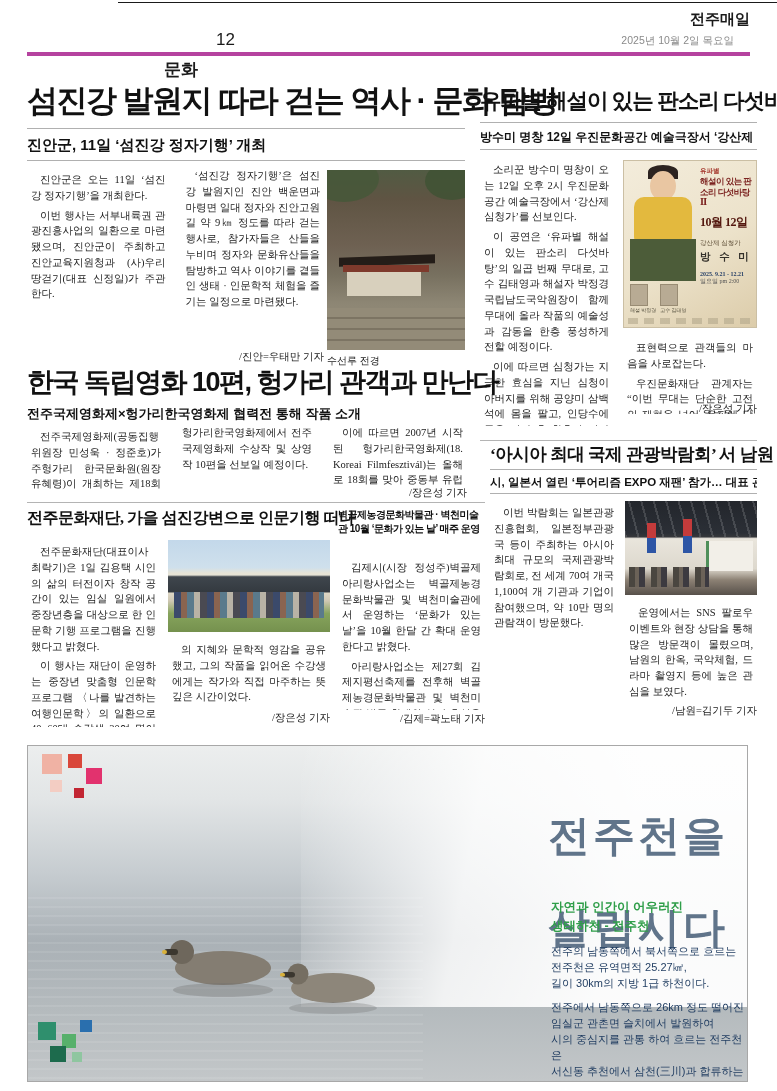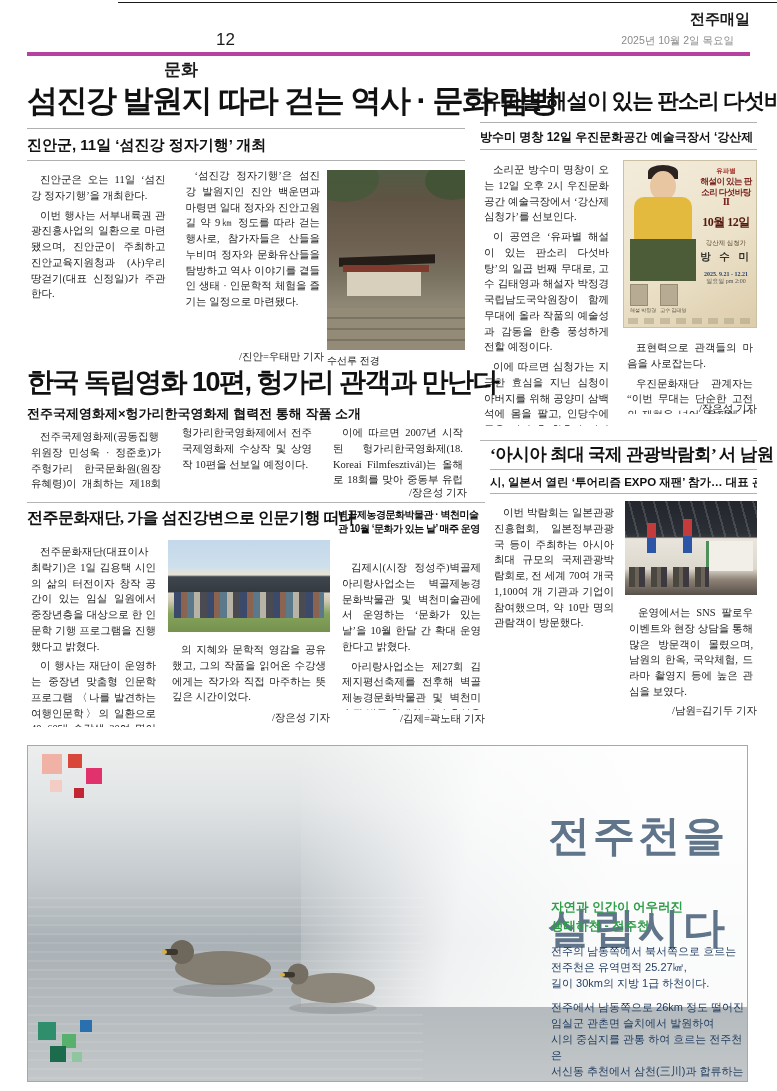--- a/index.html
+++ b/index.html
@@ -42,21 +42,21 @@
   .photoF .booth{position:absolute;right:4px;top:40px;width:44px;height:30px;background:#f2efe8;border-left:3px solid #4f8f5a;}
   .photoF .crowd{position:absolute;left:4px;bottom:8px;width:80px;height:20px;
       background:repeating-linear-gradient(90deg,#4a4640 0 6px,#6b6258 6px 10px,#3c3a40 10px 16px,transparent 16px 22px);}
   
   .poster{position:absolute;background:linear-gradient(150deg,#f3ecdb 0%,#ece2ca 55%,#dcccaa 100%);border:1px solid #cbbfa4;box-sizing:border-box;}
   .poster .figure{position:absolute;left:0;top:0;width:58%;height:72%;overflow:hidden;}
   .poster .face{position:absolute;left:26px;top:10px;width:26px;height:30px;border-radius:50%;background:#e9c6a2;}
   .poster .hair{position:absolute;left:24px;top:4px;width:30px;height:14px;border-radius:50% 50% 0 0;background:#2c2320;}
   .poster .jacket{position:absolute;left:10px;top:36px;width:58px;height:44px;border-radius:10px 10px 4px 4px;background:#e3b93e;}
   .poster .skirt{position:absolute;left:6px;top:78px;width:66px;height:44px;background:#4c5c39;}
-  .poster .ptxt{position:absolute;right:4px;top:6px;width:52px;text-align:center;color:#7c2320;}
+  .poster .ptxt{position:absolute;right:4px;top:6px;width:52px;color:#7c2320;}
   .poster .pcat{font-size:6.5px;font-weight:bold;color:#a3342a;}
   .poster .ptitle{font-size:8.5px;font-weight:bold;line-height:1.25;letter-spacing:-.5px;}
   .poster .pdate{margin-top:6px;font-size:12px;font-weight:bold;color:#54180f;letter-spacing:-.5px;}
   .poster .psub{margin-top:8px;font-size:6.5px;color:#5a4a33;}
   .poster .pname{margin-top:2px;font-size:10.5px;font-weight:bold;letter-spacing:3px;color:#33302a;}
   .poster .pperiod{margin-top:7px;font-size:6px;color:#274068;font-weight:bold;}
   .poster .ptime{font-size:6px;color:#555;}
   .poster .credits{position:absolute;left:6px;bottom:14px;width:70px;display:flex;gap:4px;}
   .poster .cphoto{width:16px;height:20px;background:#b8ab94;border:1px solid #998c74;}
   .poster .cname{font-size:5px;color:#55503f;margin-top:1px;text-align:center;}

